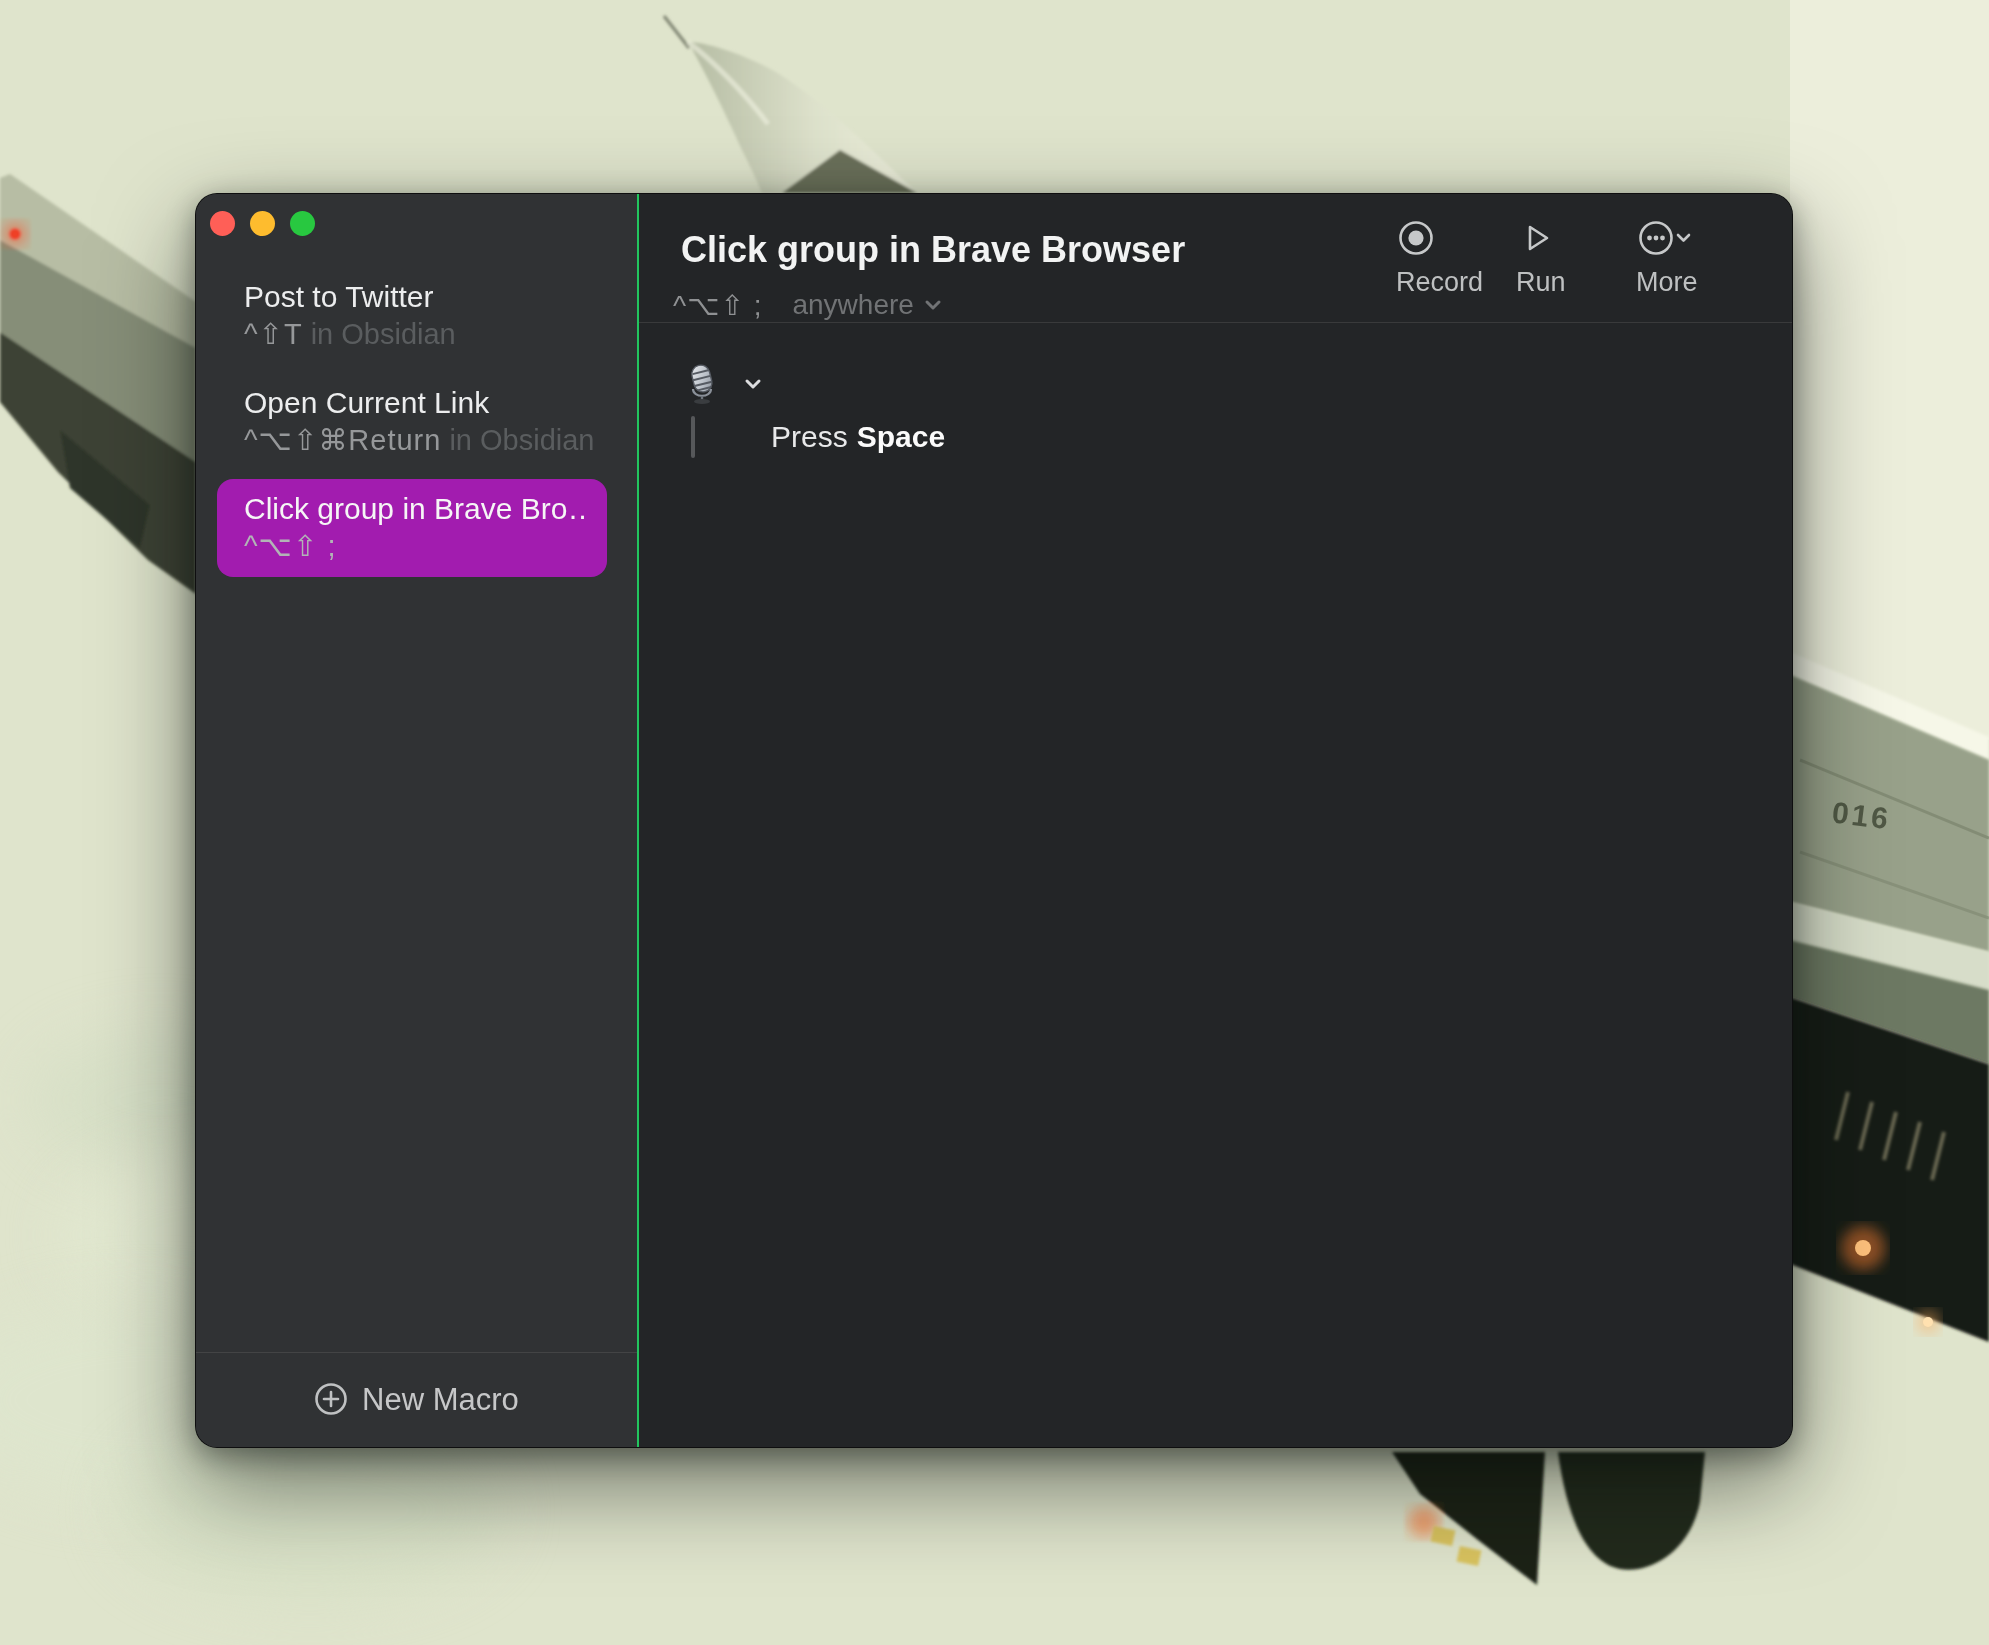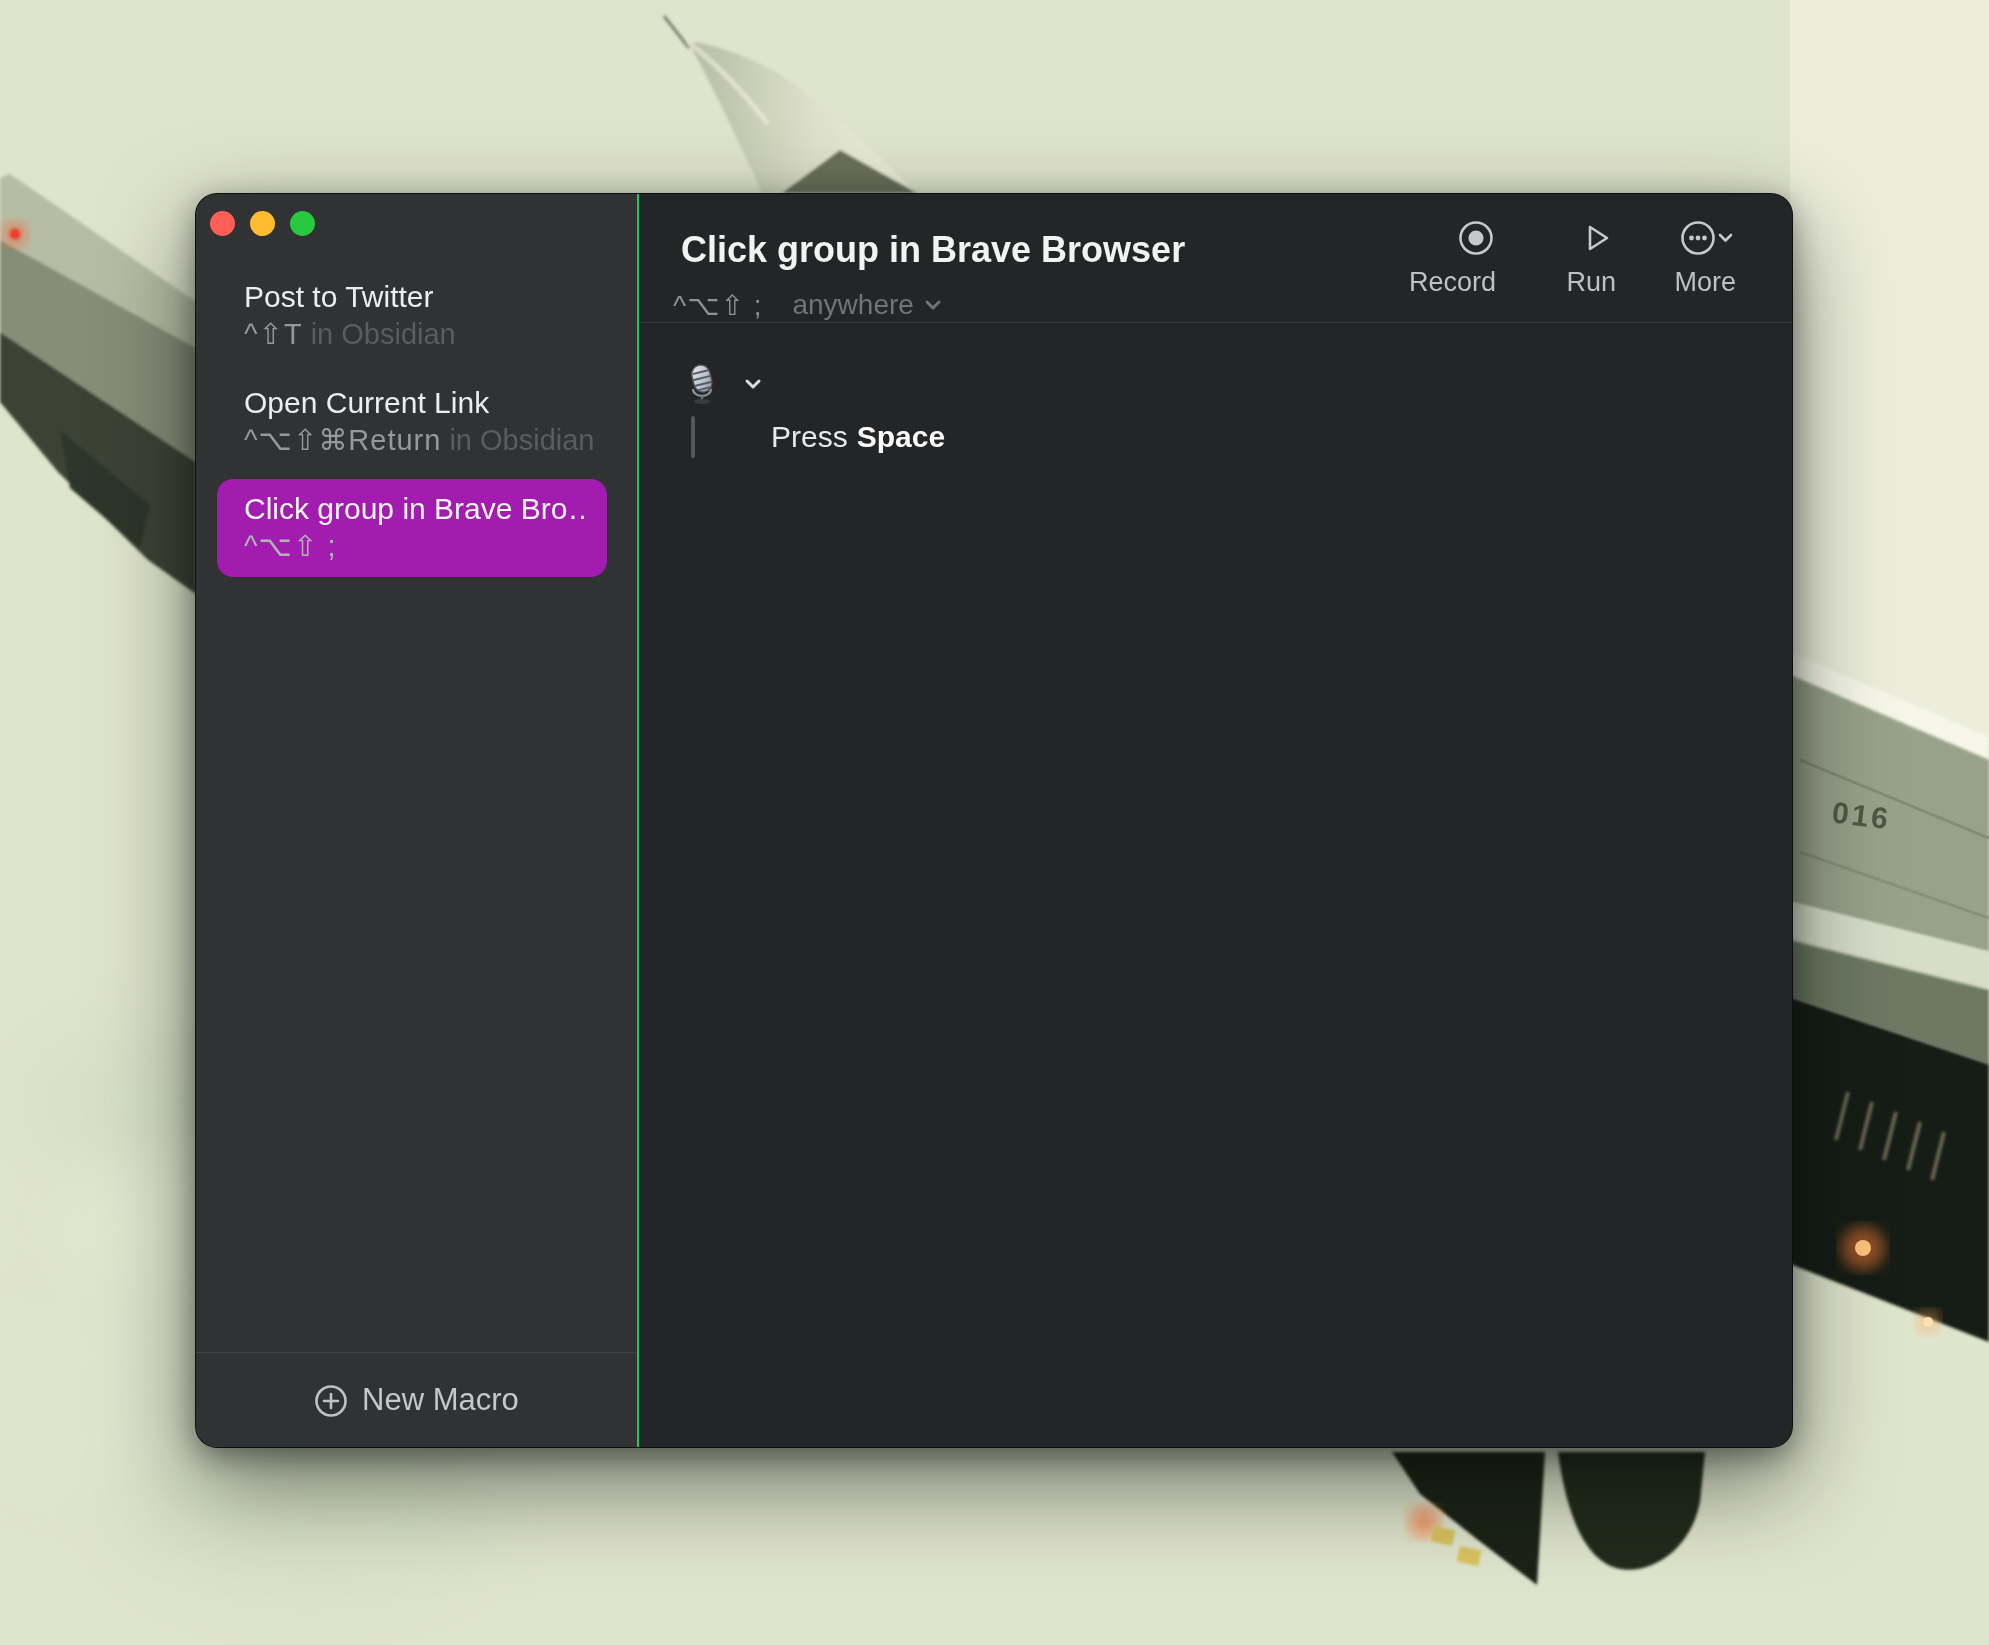--- a/index.html
+++ b/index.html
@@ -60,21 +60,21 @@
   .macro-item.selected .macro-title{color:#f6f6f6;}
   .macro-sub{font-size:29px;line-height:34px;margin-top:2px;white-space:nowrap;}
   .kbd{color:#96989a;letter-spacing:1px;}
   .macro-item.selected .kbd{color:#b2b4b6;}
   .ctx{color:#5a5d5f;margin-left:8px;}
   .new-macro-bar{
     height:95px;border-top:1px solid #434445;box-sizing:border-box;
     display:flex;align-items:center;justify-content:center;
   }
   .new-macro-btn{
-    display:flex;align-items:flex-end;gap:14px;background:none;border:none;
+    display:flex;align-items:flex-start;gap:14px;background:none;border:none;
     color:#c6c7c8;font-size:31px;font-weight:500;
     font-family:"Liberation Sans","DejaVu Sans",sans-serif;cursor:default;
   }
   
   .main{flex:1;display:flex;flex-direction:column;background:#232527;position:relative;}
   .main-header{
     height:129px;min-height:129px;box-sizing:border-box;
     border-bottom:1px solid #393a3b;padding:26px 0 0 34px;position:relative;
   }
   .main-title{
@@ -82,21 +82,21 @@
     white-space:nowrap;
   }
   .main-subtitle{display:flex;align-items:center;margin-top:16px;font-size:28px;}
   .main-subtitle .kbd{color:#8f9193;}
   .scope-btn{
     display:flex;align-items:center;gap:10px;margin-left:24px;background:none;border:none;
     color:#717375;font-size:28px;font-family:"Liberation Sans","DejaVu Sans",sans-serif;
   }
   .head-buttons{position:absolute;top:24px;right:56px;display:flex;gap:20px;}
   .head-btn{
-    width:100px;display:flex;flex-direction:column;align-items:flex-end;gap:9px;
+    width:100px;display:flex;flex-direction:column;align-items:flex-start;gap:9px;
     background:none;border:none;padding:0;
     font-family:"Liberation Sans","DejaVu Sans",sans-serif;
   }
   .head-btn .lbl{font-size:27px;color:#bec0c1;}
   .icon-slot{height:40px;display:flex;align-items:center;justify-content:center;}
   
   .steps{padding-top:34px;}
   .step{display:flex;align-items:center;height:53px;font-size:30px;color:#e8e9ea;}
   .step .mic{width:34px;height:42px;margin:0 12px 0 46px;flex:none;}
   .step b{font-weight:600;color:#fbfbfb;margin-left:9px;}

